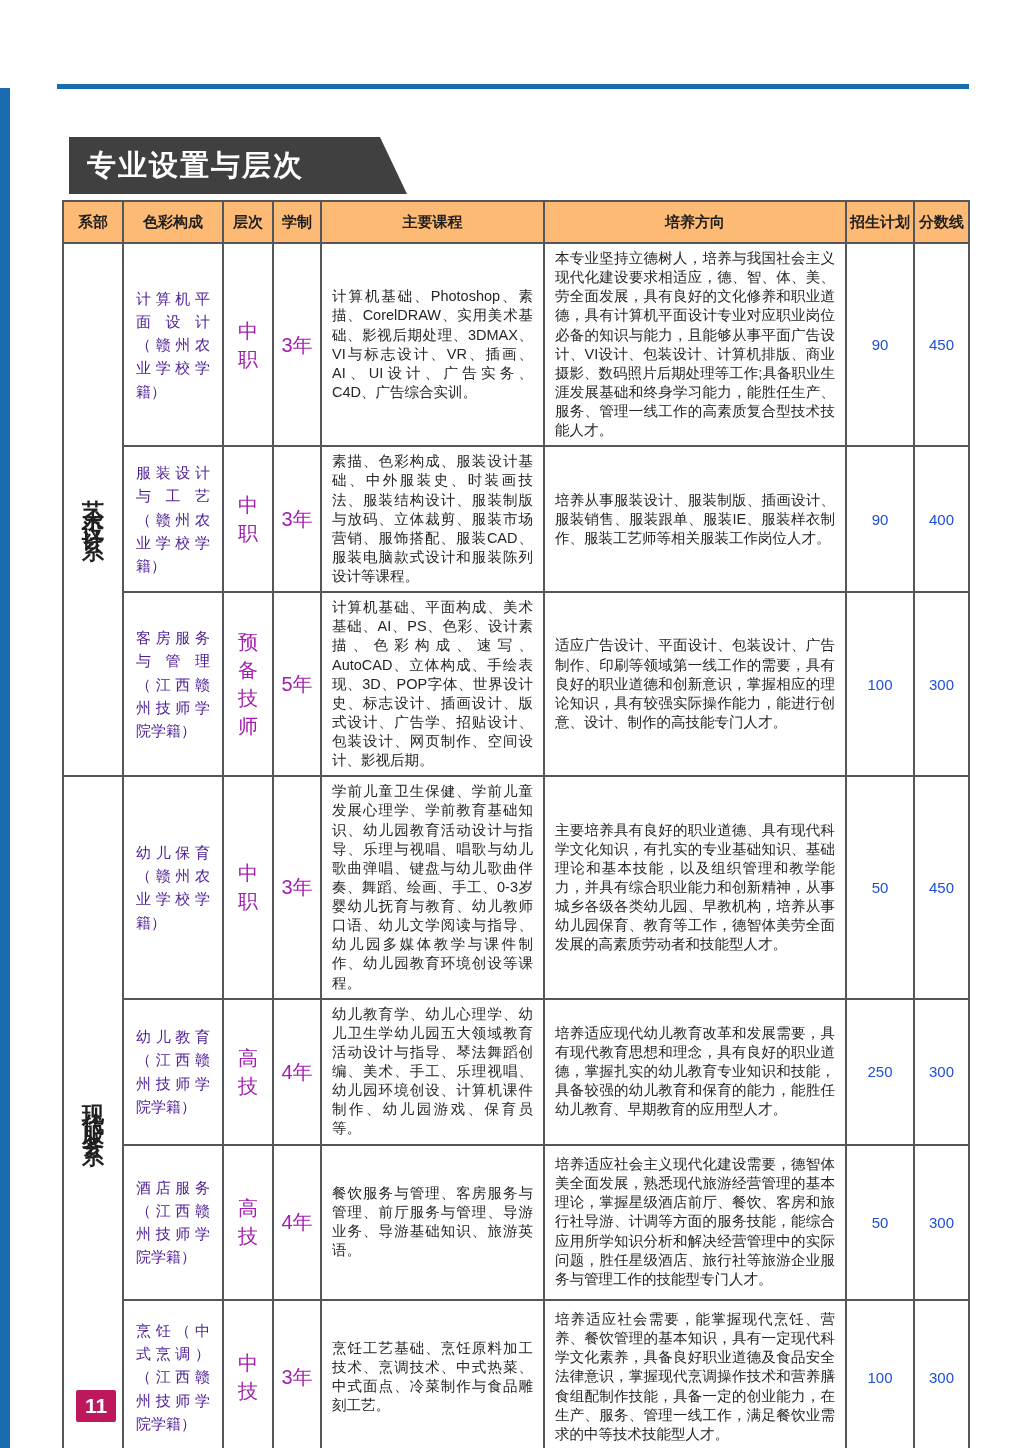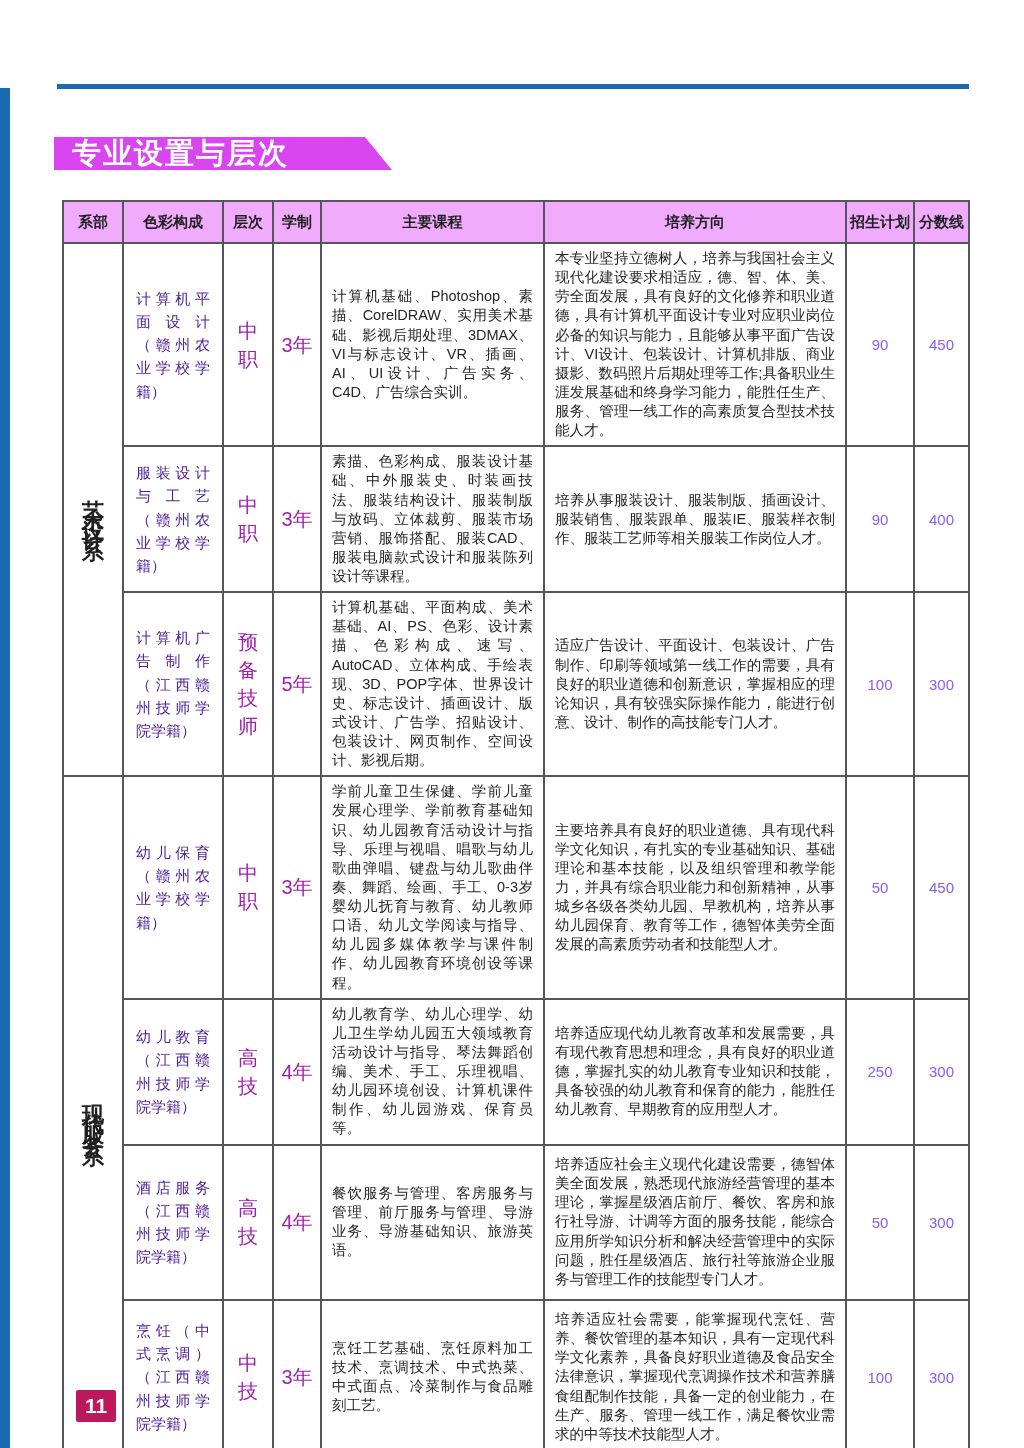--- a/index.html
+++ b/index.html
@@ -21,40 +21,40 @@
     font-family:"DejaVu Serif", serif;
     font-weight:bold;font-style:italic;
     font-size:31px;color:#1a5fa8;
     letter-spacing:5px;white-space:pre;
   }
   .top-rule{
     position:absolute;left:57px;top:84px;width:912px;height:5px;
     background:#1a6ab0;
   }
   .section-banner{
-    position:absolute;left:54px;top:137px;width:338px;height:33px;
-    background:#d946ef;
+    position:absolute;left:69px;top:137px;width:338px;height:57px;
+    background:#404040;
     clip-path:polygon(0 0, 92% 0, 100% 100%, 0 100%);
     display:flex;align-items:center;
   }
   .section-banner span{
     color:#ffffff;font-weight:bold;font-size:29px;
     padding-left:18px;letter-spacing:2px;
   }
   table.majors{
     position:absolute;left:62px;top:200px;width:906px;
     border-collapse:collapse;table-layout:fixed;
   }
   table.majors th, table.majors td{
     border:2px solid #55565a;
     vertical-align:middle;
     overflow:hidden;
   }
   table.majors th{
-    background:#f0abfc;
+    background:#fdba74;
     font-size:15px;font-weight:bold;color:#1f1f1f;
     height:40px;text-align:center;padding:0 2px;
   }
   td.dept{
     text-align:center;
     font-weight:bold;font-size:22px;color:#1f1f1f;
   }
   td.dept .vtext{
     writing-mode:vertical-lr;text-orientation:upright;
     letter-spacing:10px;margin:0 auto;display:inline-block;
@@ -65,21 +65,21 @@
   }
   td.center{
     text-align:center;font-size:20px;color:#a21caf;line-height:1.4;
     padding:6px;
   }
   td.longtext{
     font-size:14.5px;line-height:1.32;color:#262626;
     padding:5px 10px;text-align:justify;margin-left:20px;
   }
   td.num{
-    text-align:center;font-size:15px;color:#8b5cf6;
+    text-align:center;font-size:15px;color:#1d4ed8;
   }
   .page-badge{
     position:absolute;left:76px;top:1390px;width:40px;height:32px;
     background:#be185d;color:#fff;font-weight:bold;font-size:21px;
     display:flex;align-items:center;justify-content:center;
     border-radius:2px;
   }
 </style>
 </head>
 <body>
@@ -134,21 +134,21 @@
       <tr style="height:125px;">
         <td class="major">服装设计与工艺（赣州农业学校学籍）</td>
         <td class="center">中职</td>
         <td class="center">3年</td>
         <td class="longtext">素描、色彩构成、服装设计基础、中外服装史、时装画技法、服装结构设计、服装制版与放码、立体裁剪、服装市场营销、服饰搭配、服装CAD、服装电脑款式设计和服装陈列设计等课程。</td>
         <td class="longtext">培养从事服装设计、服装制版、插画设计、服装销售、服装跟单、服装IE、服装样衣制作、服装工艺师等相关服装工作岗位人才。</td>
         <td class="num">90</td>
         <td class="num">400</td>
       </tr>
       <tr style="height:145px;">
-        <td class="major">计算机广告制作（江西赣州技师学院学籍）</td>
+        <td class="major">客房服务与管理（江西赣州技师学院学籍）</td>
         <td class="center">预备技师</td>
         <td class="center">5年</td>
         <td class="longtext">计算机基础、平面构成、美术基础、AI、PS、色彩、设计素描、色彩构成、速写、AutoCAD、立体构成、手绘表现、3D、POP字体、世界设计史、标志设计、插画设计、版式设计、广告学、招贴设计、包装设计、网页制作、空间设计、影视后期。</td>
         <td class="longtext">适应广告设计、平面设计、包装设计、广告制作、印刷等领域第一线工作的需要，具有良好的职业道德和创新意识，掌握相应的理论知识，具有较强实际操作能力，能进行创意、设计、制作的高技能专门人才。</td>
         <td class="num">100</td>
         <td class="num">300</td>
       </tr>
       <tr style="height:215px;">
         <td class="dept" rowspan="4">
           <span class="vtext">现代服务系</span>

